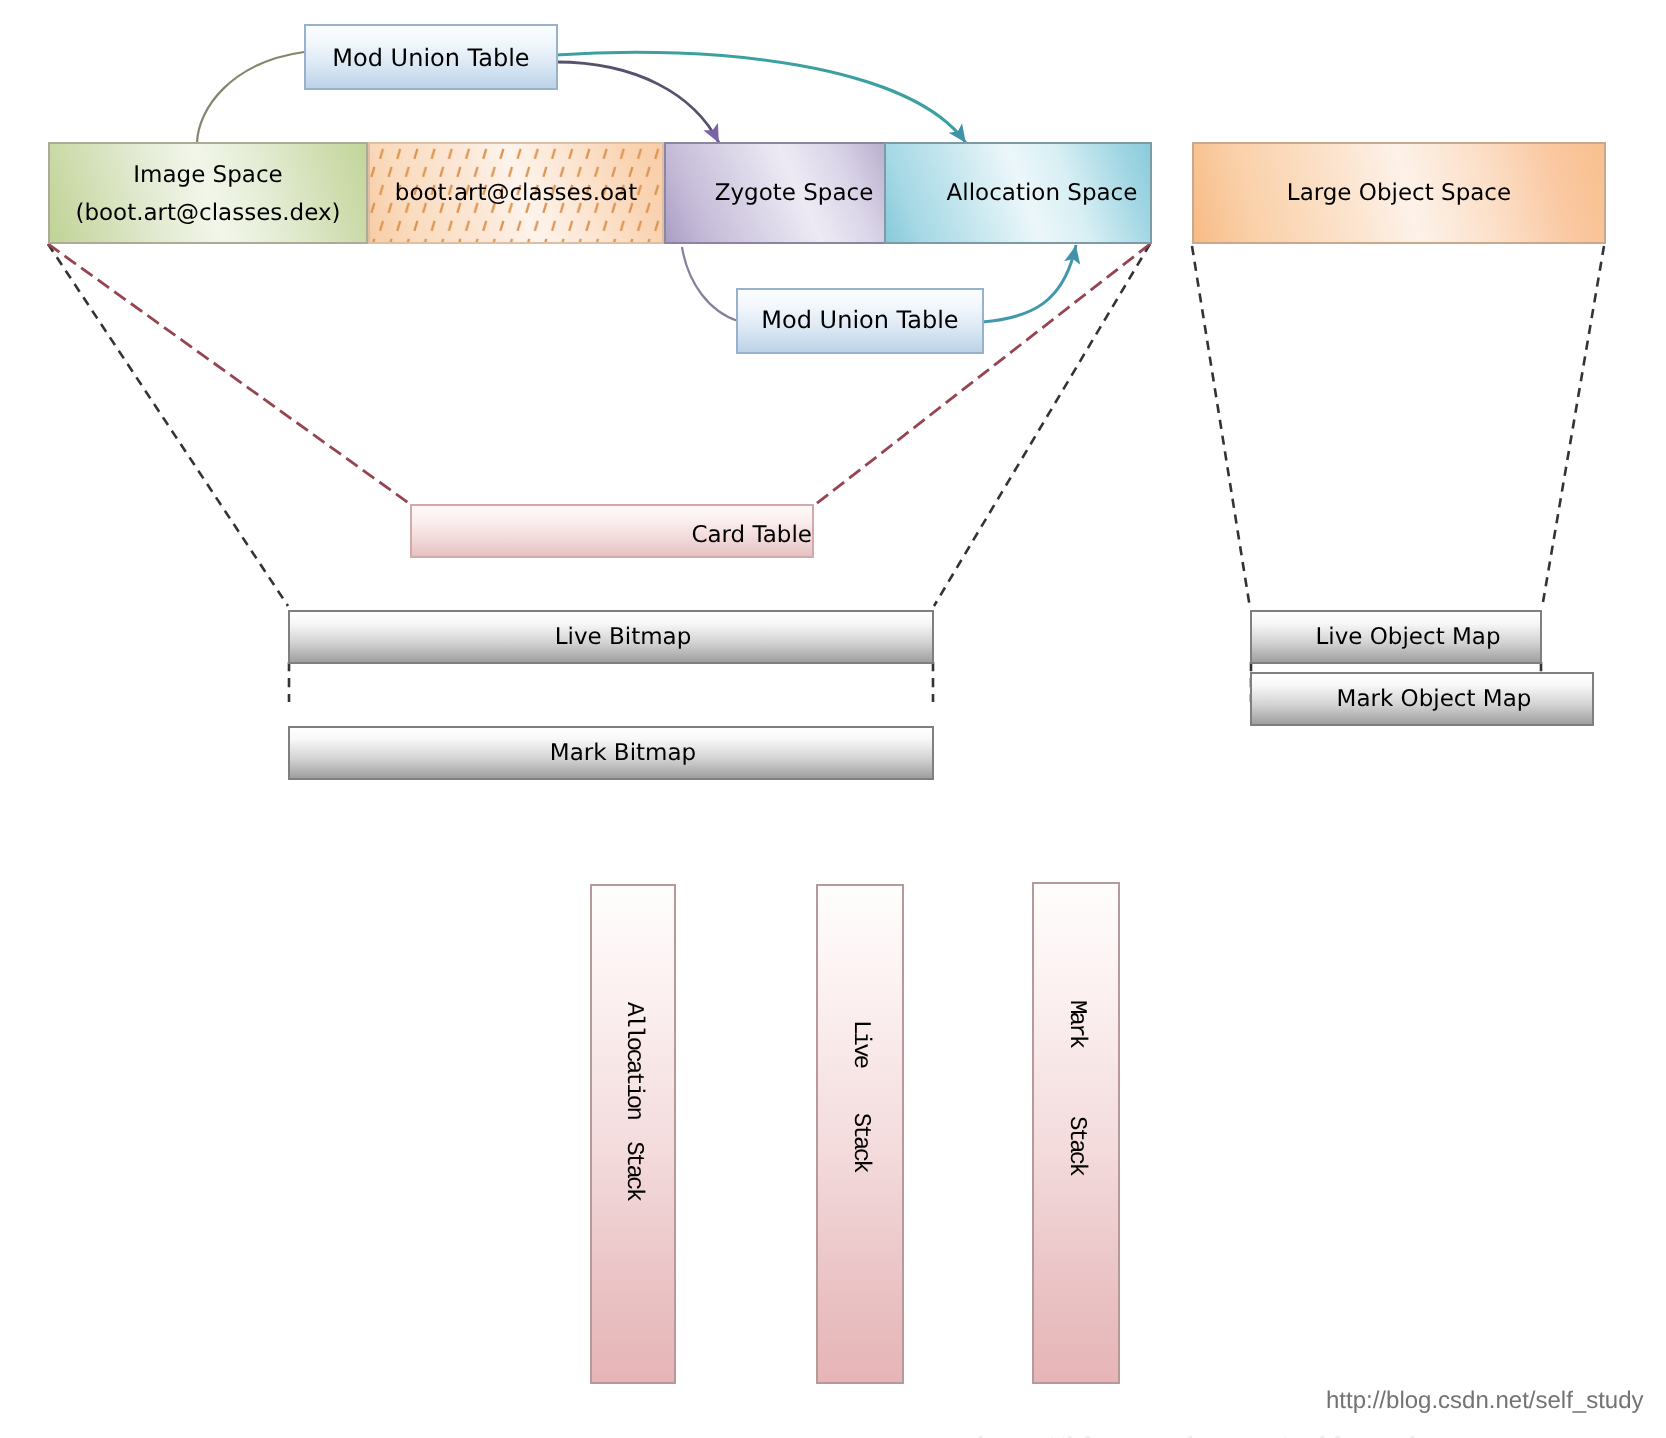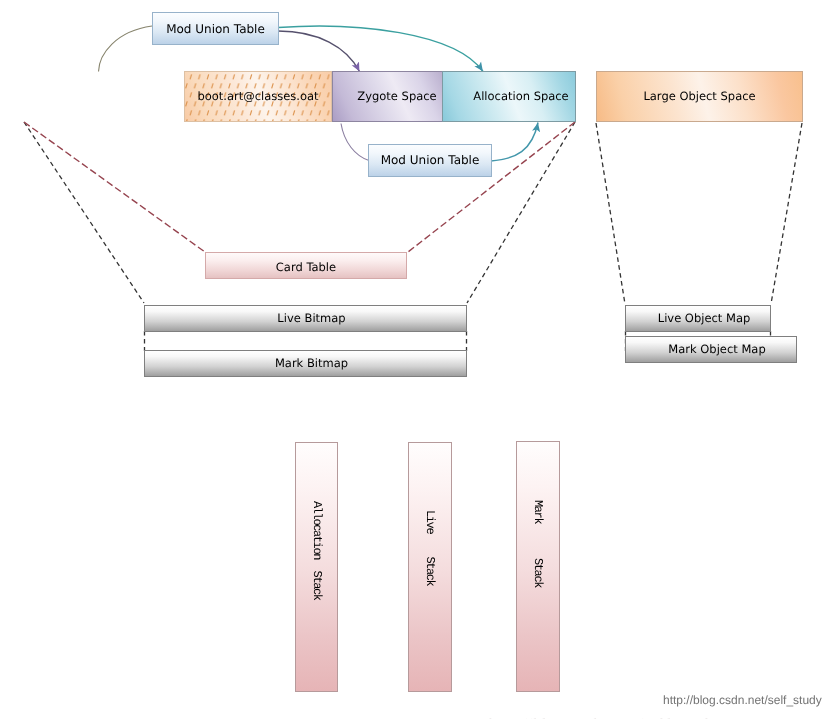--- a/index.html
+++ b/index.html
@@ -33,27 +33,27 @@
   .modunion{border:1px solid #97b2ca;
     background:linear-gradient(180deg,#fbfdff 0%,#f2f7fc 26%,#dbe8f4 62%,#bcd2e8 100%);
     font-size:12px;justify-content:center;}
   #mod-union-top{left:152px;top:12px;width:127px;height:33px;}
   #mod-union-top > span{position:relative;top:1px;}
   #mod-union-bottom{left:368px;top:144px;width:124px;height:33px;}
 
   
   #card-table > span{position:relative;top:2px;}
   #card-table{left:205px;top:252px;width:202px;height:27px;border:1px solid #d4a9a9;
-    background:linear-gradient(180deg,#fefafa 0%,#fbeeee 30%,#f0d6d6 70%,#e5c2c2 100%);font-size:11.5px;}
+    background:linear-gradient(180deg,#fefafa 0%,#fbeeee 30%,#f0d6d6 70%,#e5c2c2 100%);font-size:11.5px;justify-content:flex-end;}
 
   
   .bitmap{border:1px solid #7f7f7f;
     background:linear-gradient(180deg,#ffffff 0%,#f8f8f8 22%,#d2d2d2 62%,#9f9f9f 100%);font-size:11.5px;padding-left:12px;}
   #live-bitmap{left:144px;top:305px;width:323px;height:27px;}
-  #mark-bitmap{left:144px;top:350px;width:323px;height:27px;}
+  #mark-bitmap{left:144px;top:363px;width:323px;height:27px;}
   #live-object-map{left:625px;top:305px;width:146px;height:27px;}
   #mark-object-map{left:625px;top:336px;width:172px;height:27px;align-items:center;}
 
   
   .stack{border:1px solid #b69a9b;
     background:linear-gradient(180deg,#fffdfd 0%,#fdf3f3 18%,#f4dcdd 52%,#ebc5c7 78%,#e6b4b6 100%);
     font-size:12px;writing-mode:vertical-rl;letter-spacing:-1.4px;white-space:pre;
     font-family:"Liberation Mono", monospace;}
   .stack > span{position:relative;top:-17px;}
   #mark-stack > span{top:-23px;}
@@ -101,20 +101,24 @@
 
     <g fill="none">
       <path d="M98.5,71.5 C99,54 116,31 152,26" stroke="#87846d" stroke-width="1.1"></path>
       <path d="M278,27.5 C356,22 455,32 483,71.5" stroke="#3ba0a0" stroke-width="1.5" marker-end="url(#arrowTeal)"></path>
       <path d="M278,31 C318,31 347,47 359.5,71.5" stroke="#56516d" stroke-width="1.4" marker-end="url(#arrowPurple)"></path>
       <path d="M341,123.5 C344,142 355,156 369,160.5" stroke="#8a7ea0" stroke-width="1.1"></path>
       <path d="M491,161 C516,159 532,151 538,122.5" stroke="#4397ab" stroke-width="1.5" marker-end="url(#arrowTeal)"></path>
     </g>
   </svg>
 
+  <div class="box" id="image-space">
+    <span>Image Space</span>
+    <span>(boot.art@classes.dex)</span>
+  </div>
   <div class="box" id="boot-oat">
     <svg id="boot-oat-hatch" width="146" height="49" viewBox="0 0 146 49">
       <defs>
         <pattern id="hatchp" width="8.6" height="18" patternUnits="userSpaceOnUse" x="2" y="1">
           <line x1="3.0" y1="6.4" x2="4.5" y2="1.4" stroke="#dd9551" stroke-width="1.15" stroke-linecap="butt"></line>
           <line x1="-1.3" y1="15.4" x2="0.2" y2="10.4" stroke="#dd9551" stroke-width="1.15" stroke-linecap="butt"></line>
           <line x1="7.3" y1="15.4" x2="8.8" y2="10.4" stroke="#dd9551" stroke-width="1.15" stroke-linecap="butt"></line>
         </pattern>
       </defs>
       <rect x="0" y="0" width="146" height="49" fill="url(#hatchp)"></rect>

